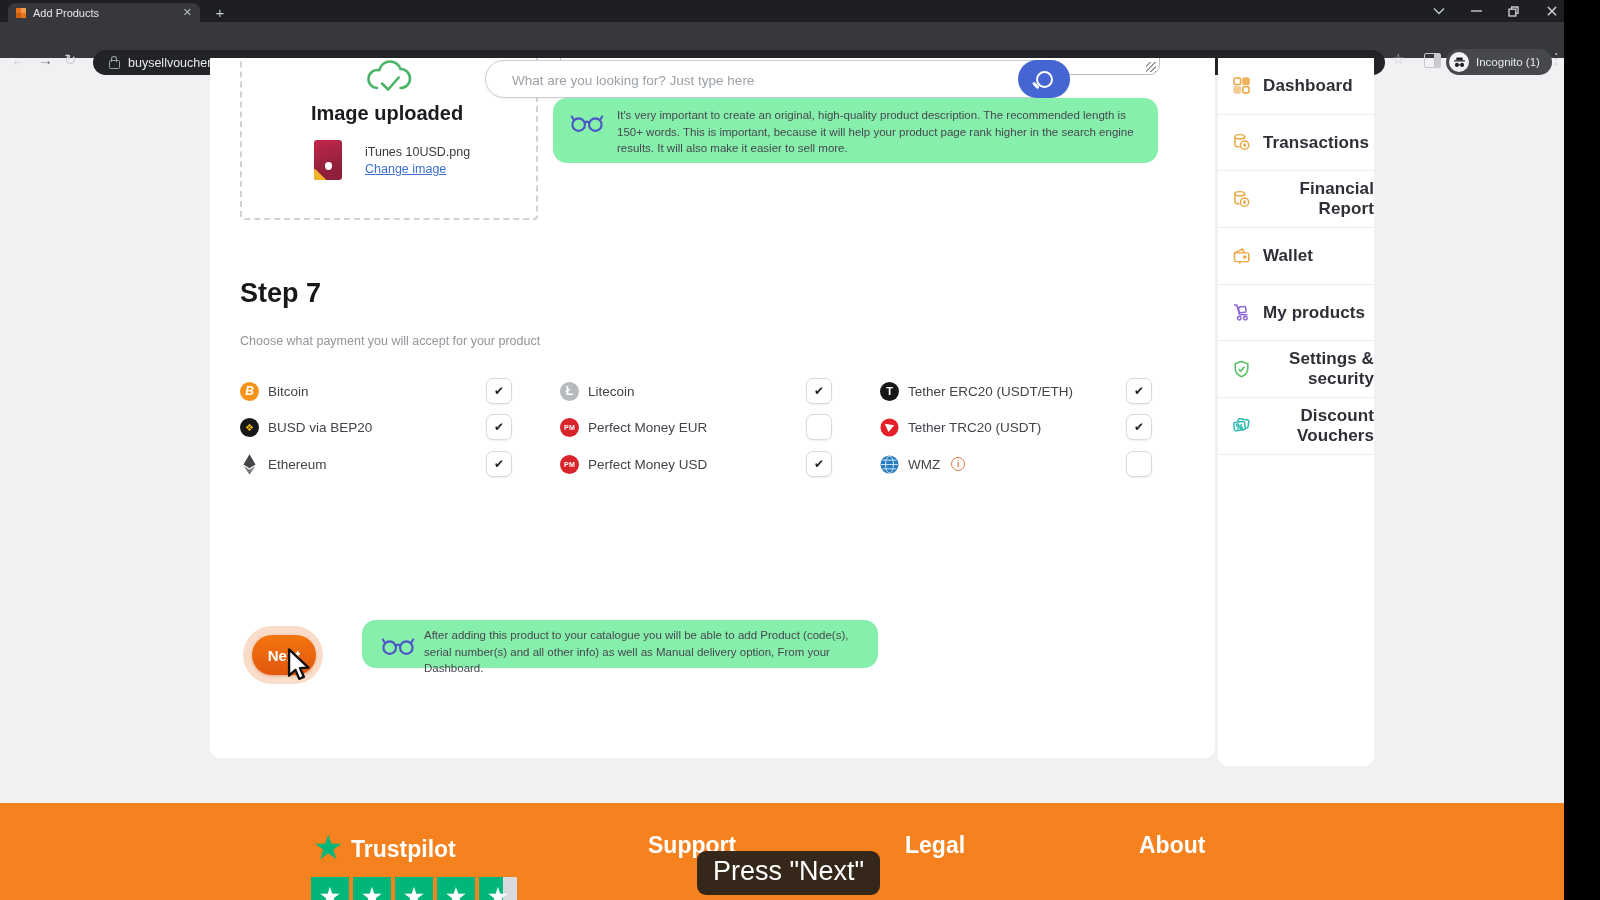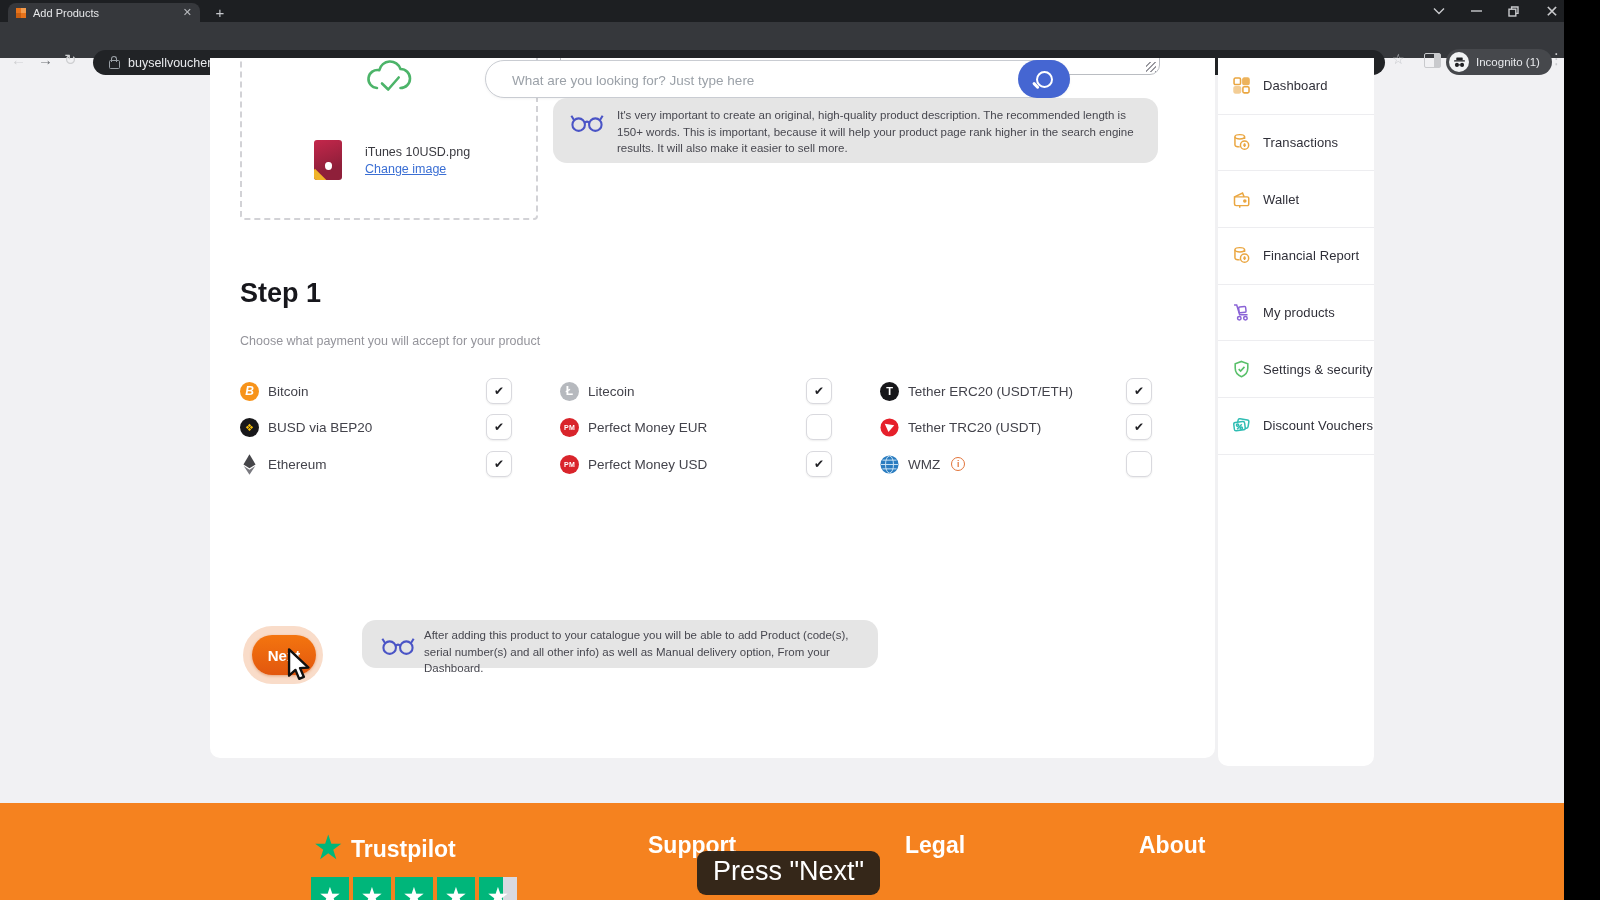--- a/index.html
+++ b/index.html
@@ -39,21 +39,21 @@
   .incog-label{font-size:11.5px;color:#e8eaed;white-space:nowrap;}
   .menu-dots{position:absolute;left:1549px;top:28px;font-size:15px;color:#c9cacd;}
 
   
   .main-card{position:absolute;left:210px;top:58px;width:1005px;height:700px;background:#fff;
     border-radius:0 0 10px 10px;overflow:hidden;}
   .side-card{position:absolute;left:1218px;top:58px;width:156px;height:708px;background:#fff;
     border-radius:0 0 10px 10px;overflow:hidden;}
   .side-item{height:55.7px;display:flex;align-items:center;gap:11px;padding-left:13px;border-bottom:1px solid #ededf0;}
   .side-item svg{flex:0 0 auto;}
-  .side-label{font-size:13px;font-weight:normal;color:#2f2f38;letter-spacing:.1px;}
+  .side-label{font-size:17px;font-weight:bold;color:#2f2f38;letter-spacing:.1px;text-align:right;}
 
   
   .upload-box{position:absolute;left:30px;top:-30px;width:294px;height:188px;border:2px dashed #d2d2d6;border-radius:4px;}
   .cloud-ic{position:absolute;left:152px;top:1px;}
   .upload-title{position:absolute;left:30px;top:44px;width:294px;text-align:center;
     font-size:20px;font-weight:bold;color:#1b1b20;}
   .thumb{position:absolute;left:104px;top:82px;width:28px;height:40px;border-radius:3px;
     background:linear-gradient(160deg,#c4274b 0%,#8f1f3a 70%);overflow:hidden;}
   .thumb::before{content:"";position:absolute;left:-7px;bottom:-8px;width:16px;height:16px;background:#f0b32a;transform:rotate(45deg);}
   .thumb::after{content:"";position:absolute;left:11px;top:22px;width:7px;height:8px;background:#fff;border-radius:45% 45% 50% 50%;}
@@ -70,21 +70,21 @@
   .search-input{position:absolute;left:24px;top:1px;width:480px;height:34px;border:none;outline:none;
     font-size:13.5px;color:#333;background:transparent;font-family:inherit;}
   .search-input::placeholder{color:#9ba1a8;}
   .search-btn{position:absolute;right:-1px;top:-1px;width:52px;height:38px;background:#4566d2;
     border-radius:20px;display:flex;align-items:center;justify-content:center;}
   .mag{position:relative;width:13px;height:13px;border:2.6px solid #fff;border-radius:50%;}
   .mag::after{content:"";position:absolute;left:-6px;top:11px;width:8px;height:2.6px;background:#fff;
     border-radius:2px;transform:rotate(45deg);}
 
   
-  .note{position:absolute;background:#e5e5e5;border-radius:14px;}
+  .note{position:absolute;background:#86efac;border-radius:14px;}
   .note-text{position:absolute;font-size:11.5px;line-height:1.45;color:#47474f;}
   .glasses{position:absolute;}
 
   
   .step-title{position:absolute;left:30px;top:220px;font-size:27px;font-weight:bold;color:#17171c;}
   .step-sub{position:absolute;left:30px;top:276px;font-size:12.5px;color:#94949b;}
 
   .pay-cell{position:absolute;width:300px;height:28px;display:flex;align-items:center;gap:9px;}
   .coin{width:19px;height:19px;border-radius:50%;display:flex;align-items:center;justify-content:center;
     color:#fff;font-weight:bold;flex:0 0 auto;}
@@ -194,20 +194,21 @@
 
   <div class="main-card">
 
     <div class="upload-box"></div>
     <div class="cloud-ic">
       <svg width="52" height="38" viewBox="0 0 52 38" fill="none" stroke="#4cb469" stroke-width="2.6" stroke-linecap="round" stroke-linejoin="round">
         <path d="M15 29a9 9 0 1 1 2.3-17.8 11 11 0 0 1 21.2-1.2A8 8 0 0 1 38.5 29"></path>
         <path d="M20 24.5l6.2 6 10.5-12"></path>
       </svg>
     </div>
+    <div class="upload-title">Image uploaded</div>
     <div class="thumb"></div>
     <div class="file-name">iTunes 10USD.png</div>
     <a class="change-link">Change image</a>
 
     <div class="desc-area">
       <span class="resize-grip"></span>
     </div>
 
     <div class="search-pill">
       <input class="search-input" placeholder="What are you looking for? Just type here" style="">
@@ -222,21 +223,21 @@
           <circle cx="9" cy="15" r="6"></circle>
             <circle cx="25" cy="15" r="6"></circle>
           <path d="M14.7 13.5c1.4-1.8 3.2-1.8 4.6 0"></path>
             <path d="M4.5 10.5L2 6.5"></path>
             <path d="M29.5 10.5L32 6.5"></path>
         </svg>
       </span>
       <div class="note-text" style="left:64px;top:9px;width:524px">It's very important to create an original, high-quality product description. The recommended length is 150+ words. This is important, because it will help your product page rank higher in the search engine results. It will also make it easier to sell more.</div>
     </div>
 
-    <div class="step-title">Step 1</div>
+    <div class="step-title">Step 7</div>
     <div class="step-sub">Choose what payment you will accept for your product</div>
 
     <div class="pay-cell" style="left:30px;top:319px">
       <span class="coin ic-btc"></span>
       <span class="pay-label">Bitcoin</span>
       <span class="checkbox">✔</span>
     </div>
     <div class="pay-cell" style="left:30px;top:355px">
       <span class="coin ic-busd"></span>
       <span class="pay-label">BUSD via BEP20</span>
@@ -331,36 +332,36 @@
           <ellipse cx="10" cy="5.5" rx="5.5" ry="2.5"></ellipse>
           <path d="M4.5 5.5v9c0 1.4 2.4 2.5 5.5 2.5"></path>
           <path d="M15.5 8V5.5"></path>
           <circle cx="15.5" cy="15" r="4.7"></circle>
           <path d="M15.5 12.8v4.4M13.8 15h3.4"></path>
         </svg>
       <span class="side-label">Transactions</span>
     </div>
     <div class="side-item">
       <svg width="21" height="21" viewBox="0 0 24 24" fill="none" stroke="#eaa640" stroke-width="1.7">
-          <path d="M4 9h14.5a1.8 1.8 0 0 1 1.8 1.8v6.4a1.8 1.8 0 0 1-1.8 1.8H5.8A1.8 1.8 0 0 1 4 17.2z"></path>
-          <path d="M4 9l9.2-4.4L15 9"></path>
-          <circle cx="15.8" cy="13.8" r="1.2" fill="#eaa640"></circle>
-          <path d="M10 19.5v2"></path>
-        </svg>
-      <span class="side-label">Wallet</span>
-    </div>
-    <div class="side-item">
-      <svg width="21" height="21" viewBox="0 0 24 24" fill="none" stroke="#eaa640" stroke-width="1.7">
           <ellipse cx="10" cy="5.5" rx="5.5" ry="2.5"></ellipse>
           <path d="M4.5 5.5v9c0 1.4 2.4 2.5 5.5 2.5"></path>
           <path d="M15.5 8V5.5"></path>
           <circle cx="15.5" cy="15" r="4.7"></circle>
           <path d="M15.5 12.8v4.4M13.8 15h3.4"></path>
         </svg>
       <span class="side-label">Financial Report</span>
+    </div>
+    <div class="side-item">
+      <svg width="21" height="21" viewBox="0 0 24 24" fill="none" stroke="#eaa640" stroke-width="1.7">
+          <path d="M4 9h14.5a1.8 1.8 0 0 1 1.8 1.8v6.4a1.8 1.8 0 0 1-1.8 1.8H5.8A1.8 1.8 0 0 1 4 17.2z"></path>
+          <path d="M4 9l9.2-4.4L15 9"></path>
+          <circle cx="15.8" cy="13.8" r="1.2" fill="#eaa640"></circle>
+          <path d="M10 19.5v2"></path>
+        </svg>
+      <span class="side-label">Wallet</span>
     </div>
     <div class="side-item">
       <svg width="21" height="21" viewBox="0 0 24 24" fill="none" stroke="#8a63d6" stroke-width="1.7">
           <path d="M3.5 3.5h3l3.4 11h9"></path>
           <rect x="9" y="5.5" width="8" height="6.5" rx="1.2" transform="rotate(-6 13 9)"></rect>
           <circle cx="9.5" cy="18.5" r="2"></circle>
           <circle cx="16.5" cy="18.5" r="2"></circle>
         </svg>
       <span class="side-label">My products</span>
     </div>

